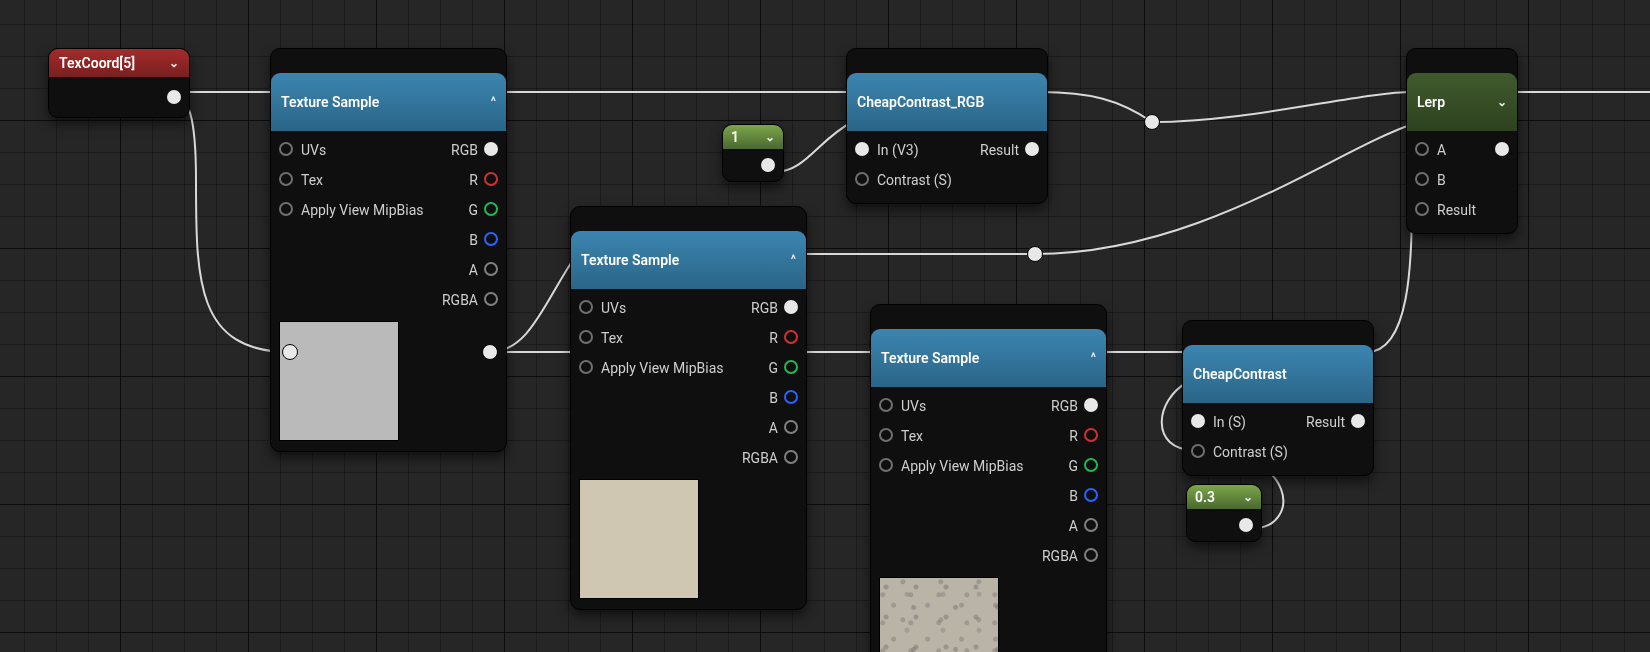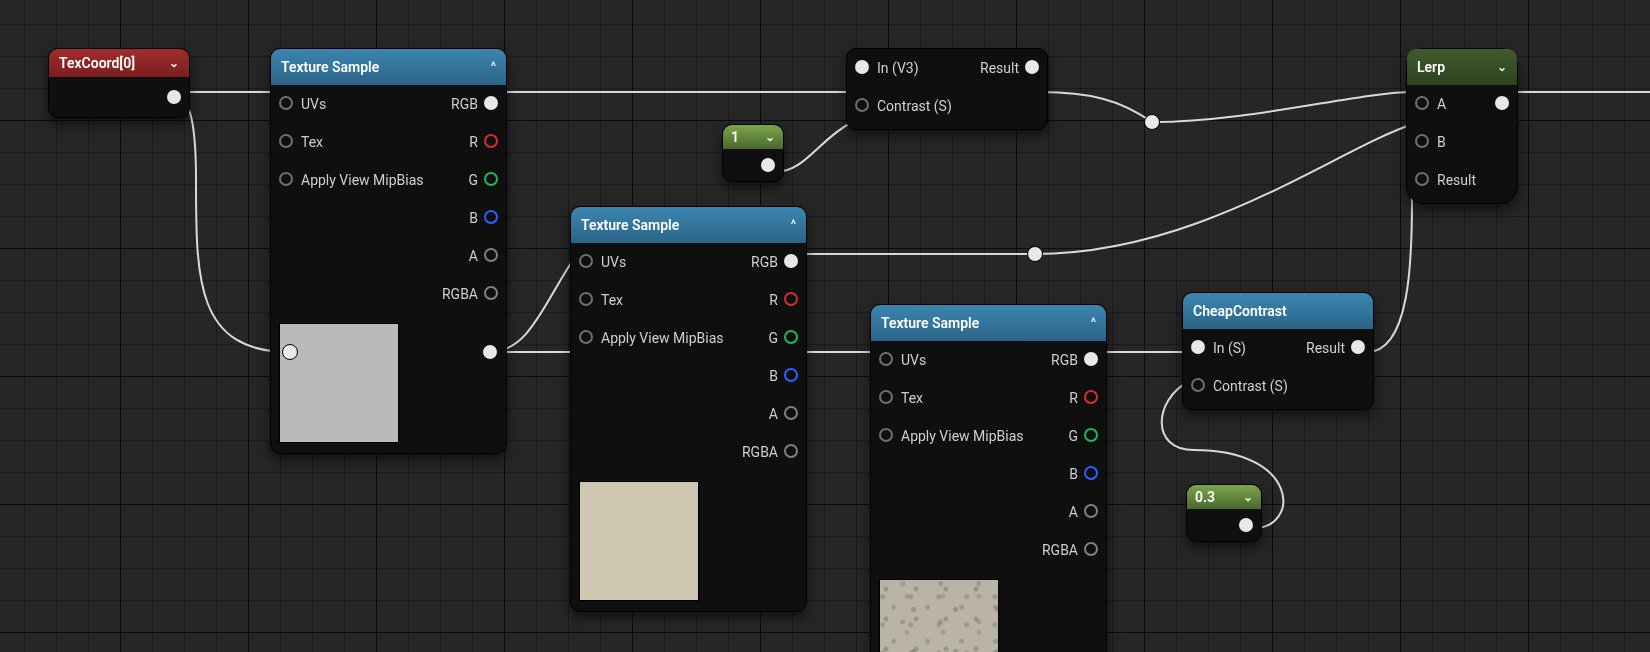--- a/index.html
+++ b/index.html
@@ -7,26 +7,26 @@
  background-image:
   linear-gradient(to right,rgba(0,0,0,.55) 1px,transparent 1px),
   linear-gradient(to bottom,rgba(0,0,0,.55) 1px,transparent 1px),
   linear-gradient(to right,rgba(0,0,0,.28) 1px,transparent 1px),
   linear-gradient(to bottom,rgba(0,0,0,.28) 1px,transparent 1px);
  background-size:128px 128px,128px 128px,32px 32px,32px 32px;
  background-position:-8px -8px,-8px -8px,-8px -8px,-8px -8px;
 }
 svg.wires{position:absolute;inset:0;pointer-events:none;}
 .node{position:absolute;border-radius:10px;background:#0f0f0f;border:1px solid #000;box-shadow:0 6px 12px rgba(0,0,0,.55);}
-.node .hdr{height:28px;border-radius:9px 9px 0 0;padding:4px 10px;display:flex;align-items:center;font-weight:600;color:#fff;}
+.node .hdr{height:28px;border-radius:9px 9px 0 0;padding:15px 10px;display:flex;align-items:center;font-weight:600;color:#fff;margin-top:24px;}
 .node.blue .hdr{background:linear-gradient(#3c85b1,#2a6587);}
 .node.darkg .hdr{background:linear-gradient(#405a2c,#2d4220);} 
 .hdr .sp{flex:1;}
 .hdr .chev{font-size:12px;opacity:.9;}
-.body{padding:6px 8px 10px;display:flex;flex-direction:column;gap:12px;}
+.body{padding:6px 8px 10px;display:flex;flex-direction:column;gap:4px;}
 .row{display:flex;align-items:center;height:26px;}
 .lbl{white-space:nowrap;color:#cfcfcf;}
 .pin{width:14px;height:14px;border-radius:50%;display:inline-block;box-sizing:border-box;}
 .pin.solid{background:#e8e8e8;}
 .pin.hollow{border:2px solid #6f6f6f;}
 .pin.red{border:2px solid #d32f2f;}
 .pin.green{border:2px solid #1db954;}
 .pin.blue{border:2px solid #2962ff;}
 .pin.grey{border:2px solid #808080;}
 .in .pin{margin-right:8px;}
@@ -83,21 +83,21 @@
   <path d="M1254,528 C1300,528 1300,450 1194,450 C1150,450 1154,400 1188,382"></path>
 
   <path d="M1367,352 C1410,352 1412,260 1412,200 C1412,175 1412,165 1413,158"></path>
 
   <path d="M1510,92 C1570,92 1620,92 1650,92"></path>
  </g>
 </svg>
 
 <div class="texcoord" style="left:48px;top:48px;width:140px;">
  <div class="hdr">
-  <span>TexCoord[0]</span>
+  <span>TexCoord[5]</span>
   <span class="sp"></span>
   <span class="chev">⌄</span>
  </div>
  <div class="bot">
         <span class="pin solid"></span>
       </div>
 </div>
 
 <div class="node blue" style="left:270px;top:48px;width:235px;">
  <div class="hdr">
@@ -251,36 +251,39 @@
         <span>1</span>
         <span class="sp" style="flex:1"></span>
         <span class="chev">⌄</span>
       </div>
  <div class="bot">
         <span class="pin solid"></span>
       </div>
 </div>
 
 <div class="node blue" style="left:846px;top:48px;width:200px;">
+ <div class="hdr">
+        <span>CheapContrast_RGB</span>
+      </div>
  <div class="body">
   <div class="row">
           <span class="in"><span class="pin solid"></span></span>
           <span class="lbl">In (V3)</span>
           <span style="flex:1"></span>
           <span class="lbl">Result</span>
           <span class="out"><span class="pin solid"></span></span>
         </div>
   <div class="row">
           <span class="in"><span class="pin hollow"></span></span>
           <span class="lbl">Contrast (S)</span>
         </div>
  </div>
 </div>
 
-<div class="node blue" style="left:1182px;top:292px;width:190px;">
+<div class="node blue" style="left:1182px;top:320px;width:190px;">
  <div class="hdr">
         <span>CheapContrast</span>
       </div>
  <div class="body">
   <div class="row">
           <span class="in"><span class="pin solid"></span></span>
           <span class="lbl">In (S)</span>
           <span style="flex:1"></span>
           <span class="lbl">Result</span>
           <span class="out"><span class="pin solid"></span></span>
@@ -296,21 +299,21 @@
  <div class="hdr">
         <span>0.3</span>
         <span style="flex:1"></span>
         <span class="chev">⌄</span>
       </div>
  <div class="bot">
         <span class="pin solid"></span>
       </div>
 </div>
 
-<div class="node darkg" style="left:1406px;top:48px;width:110px;border-radius:18px;">
+<div class="node darkg" style="left:1406px;top:48px;width:110px;">
  <div class="hdr">
         <span>Lerp</span>
         <span class="sp"></span>
         <span class="chev">⌄</span>
       </div>
  <div class="body">
   <div class="row">
           <span class="in"><span class="pin hollow"></span></span>
           <span class="lbl">A</span>
           <span style="flex:1"></span>

